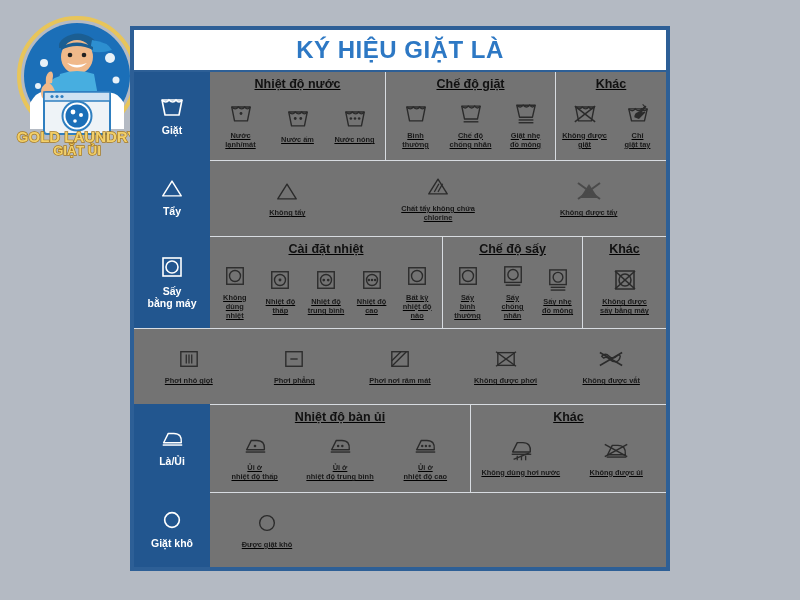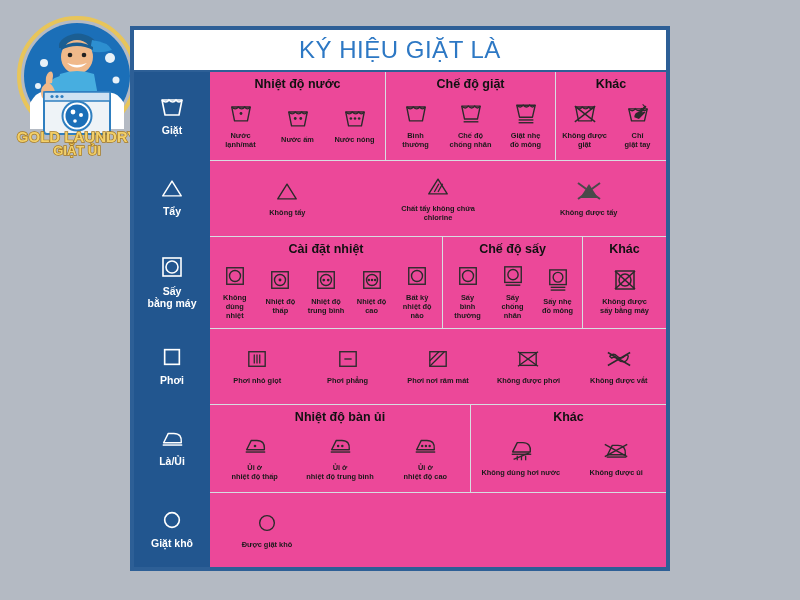--- a/index.html
+++ b/index.html
@@ -23,40 +23,40 @@
     border: 4px solid #2d5f96;
     display: flex; flex-direction: column;
   }
   .title-bar {
     height: 42px; flex: 0 0 42px;
     border-bottom: 2px solid #2d5f96;
     display: flex; align-items: center; justify-content: center;
     background: #fff;
   }
   .title-bar .title {
-    font-size: 24px; font-weight: normal; letter-spacing: .5px;
+    font-size: 24px; font-weight: bold; letter-spacing: .5px;
     color: #2d78c4;
   }
 
   .rows { flex: 1; display: flex; flex-direction: column; background: #fff; }
 
   .row { display: flex; flex: 1 1 auto; position: relative; background: #fff; }
   .row + .row .content { border-top: 1px solid #d8dce1; }
 
   .rowcat {
     flex: 0 0 76px; background: #22568f; color: #fff;
     display: flex; flex-direction: column; align-items: center; justify-content: center;
     gap: 6px; padding: 4px 2px;
   }
   .rowcat .catlabel {
     font-size: 10.5px; font-weight: bold; line-height: 1.15; text-align: center;
   }
   .rowcat svg { display: block; }
 
-  .content { flex: 1; display: flex; padding: 0; background: #ec4899; }
+  .content { flex: 1; display: flex; padding: 0; background: #737373; text-decoration: underline; }
 
   .group { display: flex; flex-direction: column; position: relative; padding: 3px 2px 4px; }
   .group + .group { border-left: 1px solid #d8dce1; }
   .group.nohead { justify-content: center; }
 
   .grouphead {
     text-align: center; font-size: 12.5px; font-weight: bold; color: #111;
     padding: 3px 2px 2px; line-height: 1.1;
   }
   .items { flex: 1; display: flex; align-items: center; justify-content: space-around; }
@@ -423,26 +423,20 @@
                 <span class="lbl">Không được
 sấy bằng máy</span>
               </div>
             </div>
           </div>
 
         </div>
       </div>
 
       <div class="row" style="flex:0 0 76px">
-        <div class="rowcat">
-          <svg width="22" height="22" viewBox="0 0 24 24">
-            <rect x="4" y="4" width="16" height="16" fill="none" stroke="#fff" stroke-width="1.8"></rect>
-          </svg>
-          <div class="catlabel">Phơi</div>
-        </div>
         <div class="content">
           <div class="group nohead g-grow">
             <div class="items">
               <div class="item">
                 <span class="glyph">
                   <svg width="22" height="20" viewBox="0 0 24 22">
                     <rect x="3" y="3" width="18" height="16" fill="none" stroke="#2b2b2b" stroke-width="1.5"></rect>
                     <line x1="9" y1="6" x2="9" y2="16" stroke="#2b2b2b" stroke-width="1.4"></line>
                     <line x1="12" y1="6" x2="12" y2="16" stroke="#2b2b2b" stroke-width="1.4"></line>
                     <line x1="15" y1="6" x2="15" y2="16" stroke="#2b2b2b" stroke-width="1.4"></line>

